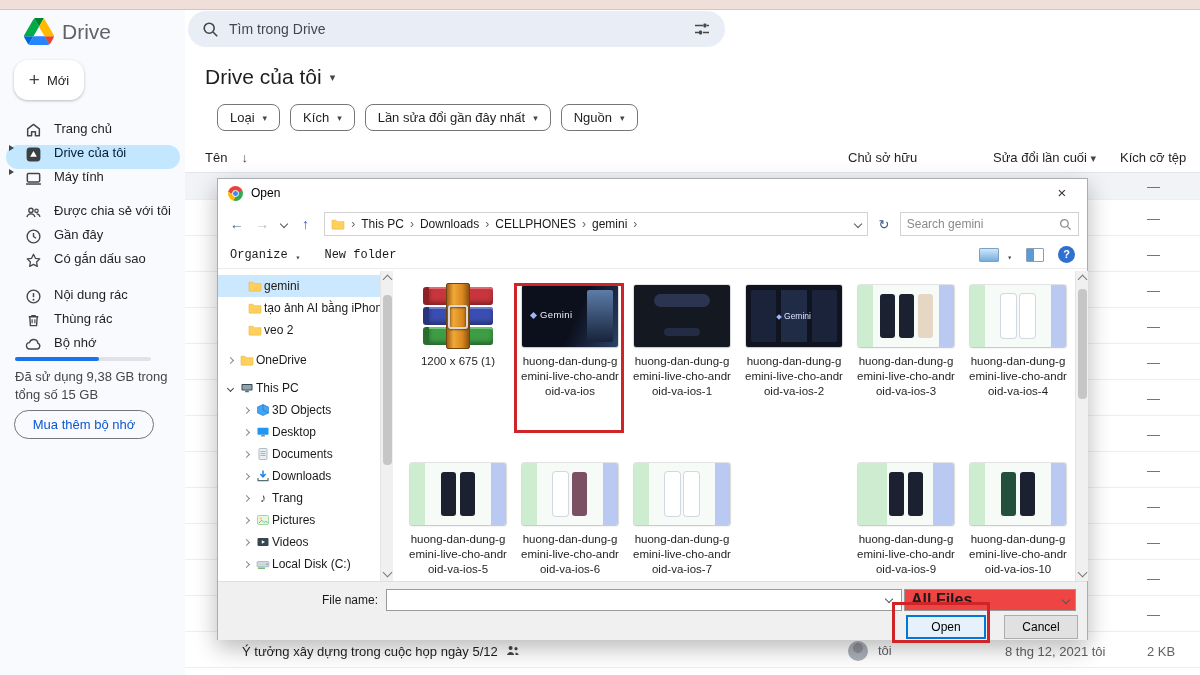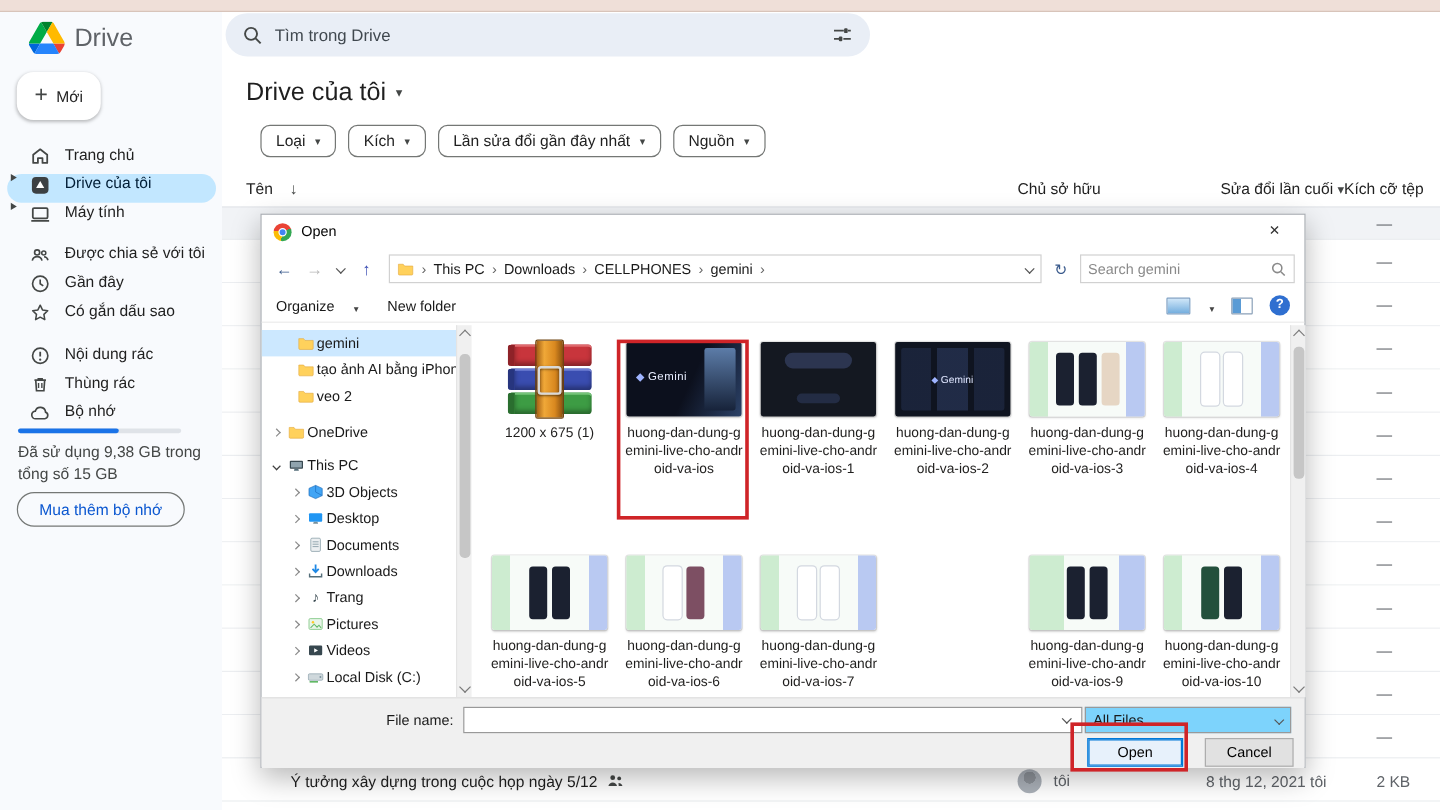--- a/index.html
+++ b/index.html
@@ -40,21 +40,21 @@
   #main { position:absolute; left:185px; top:10px; width:1015px; height:665px; background:#fff; }
   .page-title-row { position:absolute; left:20px; top:55px; display:flex; align-items:center; gap:8px; }
   .page-title { font-size:21px; color:#1f1f1f; font-weight:400; }
   .title-caret { font-size:11px; color:#444746; }
   .chips { position:absolute; left:32px; top:94px; display:flex; gap:10px; }
   .chip { height:27px; border:1px solid #747775; border-radius:8px; background:#fff; display:flex; align-items:center; gap:8px; padding:0 12px; font-size:13px; color:#1f1f1f; cursor:pointer; }
   .chip .caret { font-size:9px; color:#444746; }
   .thead { position:absolute; left:0; top:136px; width:1015px; height:26px; font-size:13px; color:#1f1f1f; }
   .thead .h-name { position:absolute; left:20px; top:4px; display:flex; gap:14px; align-items:center; }
   .thead .h-owner { position:absolute; left:663px; top:4px; }
-  .thead .h-modified { position:absolute; left:832px; top:4px; }
+  .thead .h-modified { position:absolute; left:808px; top:4px; }
   .thead .h-size { position:absolute; left:935px; top:4px; white-space:nowrap; }
   .sort-arrow { font-size:13px; color:#444746; }
 
   .drow { position:absolute; left:0; width:1015px; height:36px; border-bottom:1px solid #eceef1; background:#fff; }
   .drow.gray { background:#f1f3f6; border-top:1px solid #e3e6ea; }
   .drow .dash { position:absolute; left:962px; top:50%; transform:translateY(-50%); color:#5f6368; font-size:13px; }
   .drow .fname { position:absolute; left:57px; top:50%; transform:translateY(-50%); font-size:13px; color:#1f1f1f; display:flex; align-items:center; gap:8px; white-space:nowrap; }
   .drow .ficon { position:absolute; left:33px; top:50%; transform:translateY(-50%); }
   .drow .owner { position:absolute; left:663px; top:50%; transform:translateY(-50%); display:flex; align-items:center; gap:10px; font-size:13px; color:#5f6368; }
   .drow .modified { position:absolute; left:820px; top:50%; transform:translateY(-50%); font-size:13px; color:#5f6368; white-space:nowrap; }
@@ -78,21 +78,21 @@
   .chev { display:inline-block; width:6px; height:6px; border-right:1.4px solid #555; border-bottom:1.4px solid #555; transform:rotate(45deg); }
   .crumb-bar { width:556px; height:24px; border:1px solid #d1d1d1; display:flex; align-items:center; padding:0 6px; gap:6px; background:#fff; margin-left:4px; }
   .crumb { font-size:12px; color:#1a1a1a; cursor:pointer; white-space:nowrap; }
   .crumb-sep { font-size:12px; color:#666; }
   .crumb-end { margin-left:auto; }
   .refresh-btn { width:24px; height:24px; border:none; background:transparent; font-size:13px; color:#3a5a8c; cursor:pointer; }
   .dlg-search { width:183px; height:24px; border:1px solid #d1d1d1; display:flex; align-items:center; padding:0 6px; background:#fff; }
   .dlg-search input { flex:1; border:none; outline:none; font-size:12px; color:#333; width:100px; font-family:"Liberation Sans",sans-serif; }
   .dlg-search input::placeholder { color:#8a8a8a; opacity:1; }
   .dlg-toolbar { position:absolute; left:0; top:62px; width:100%; height:28px; display:flex; align-items:center; padding:0 12px; gap:24px; border-bottom:1px solid #ececec; }
-  .tool-item { display:flex; align-items:flex-end; gap:16px; font-size:12px; color:#1a1a1a; cursor:pointer; }
+  .tool-item { display:flex; align-items:flex-end; gap:8px; font-size:12px; color:#1a1a1a; cursor:pointer;font-family:Liberation Mono, monospace; }
   .tool-caret { font-size:8px; color:#444; }
   .tool-right { margin-left:auto; display:flex; align-items:center; gap:14px; }
   .vicon1 { width:20px; height:14px; border:1px solid #7da0c4; background:linear-gradient(180deg,#cfe6f8,#74aede); border-radius:1px; }
   .vicon2 { width:18px; height:14px; border:1px solid #8aa0b8; background:linear-gradient(90deg,#5a9bd5 0 45%,#fff 45%); border-radius:1px; }
   .help-circle { width:17px; height:17px; border-radius:50%; background:#2f6fd0; color:#fff; font-size:11px; font-weight:bold; text-align:center; line-height:17px; cursor:pointer; }
 
   
   .tree { position:absolute; left:0; top:92px; width:162px; height:310px; overflow:hidden; }
   .tree-row { position:absolute; left:0; width:162px; height:22px; display:flex; align-items:center; font-size:12px; color:#1a1a1a; cursor:pointer; white-space:nowrap; }
   .tree-row.selected { background:#cce8ff; }
@@ -154,21 +154,21 @@
   .thumb[data-thumb="l9"] .p1, .thumb[data-thumb="l9"] .p2 { display:block; background:#1b2130; }
   .thumb[data-thumb="l10"] .p1 { display:block; background:#23503c; }
   .thumb[data-thumb="l10"] .p2 { display:block; background:#1b2130; }
 
   .grid-scroll { position:absolute; left:857px; top:92px; width:13px; height:310px; background:#f0f0f0; border-left:1px solid #e4e4e4; }
   
   .dlg-footer { position:absolute; left:0; top:402px; width:100%; height:59px; background:#f0f0f0; border-top:1px solid #dfdfdf; }
   .fname-label { position:absolute; left:60px; top:11px; width:100px; text-align:right; font-size:12px; color:#1a1a1a; }
   .fname-input { position:absolute; left:168px; top:7px; width:516px; height:22px; border:1px solid #999; background:#fff; padding:0 18px 0 6px; font-size:12px; font-family:"Liberation Sans",sans-serif; outline:none; }
   .fname-combo-caret { position:absolute; left:668px; top:14px; width:6px; height:6px; border-right:1.4px solid #555; border-bottom:1.4px solid #555; transform:rotate(45deg); pointer-events:none; }
-  .ftype-select { position:absolute; left:686px; top:7px; width:172px; height:22px; border:1px solid #999; background:#7dd3fc; display:flex; align-items:center; padding:0 6px; font-size:12px; cursor:pointer; }
+  .ftype-select { position:absolute; left:686px; top:7px; width:172px; height:22px; border:1px solid #999; background:#ef4444; display:flex; align-items:center; padding:0 6px; font-size:16px; cursor:pointer;font-weight:bold; }
   .ftype-select .chev { margin-left:auto; }
   .dlg-btn { position:absolute; top:436px; height:24px; font-size:12px; font-family:"Liberation Sans",sans-serif; cursor:pointer; }
   .open-btn { left:688px; width:80px; background:#e7f1fb; border:1px solid #0078d7; box-shadow:inset 0 0 0 1px #0078d7; color:#000; }
   .cancel-btn { left:786px; width:74px; background:#e1e1e1; border:1px solid #adadad; color:#000; }
 
   
   .anno { position:absolute; border:3px solid #cf2428; background:transparent; z-index:30; }
   #anno-file { left:514px; top:283px; width:110px; height:150px; }
   #anno-open { left:892px; top:602px; width:98px; height:41px; }
 

